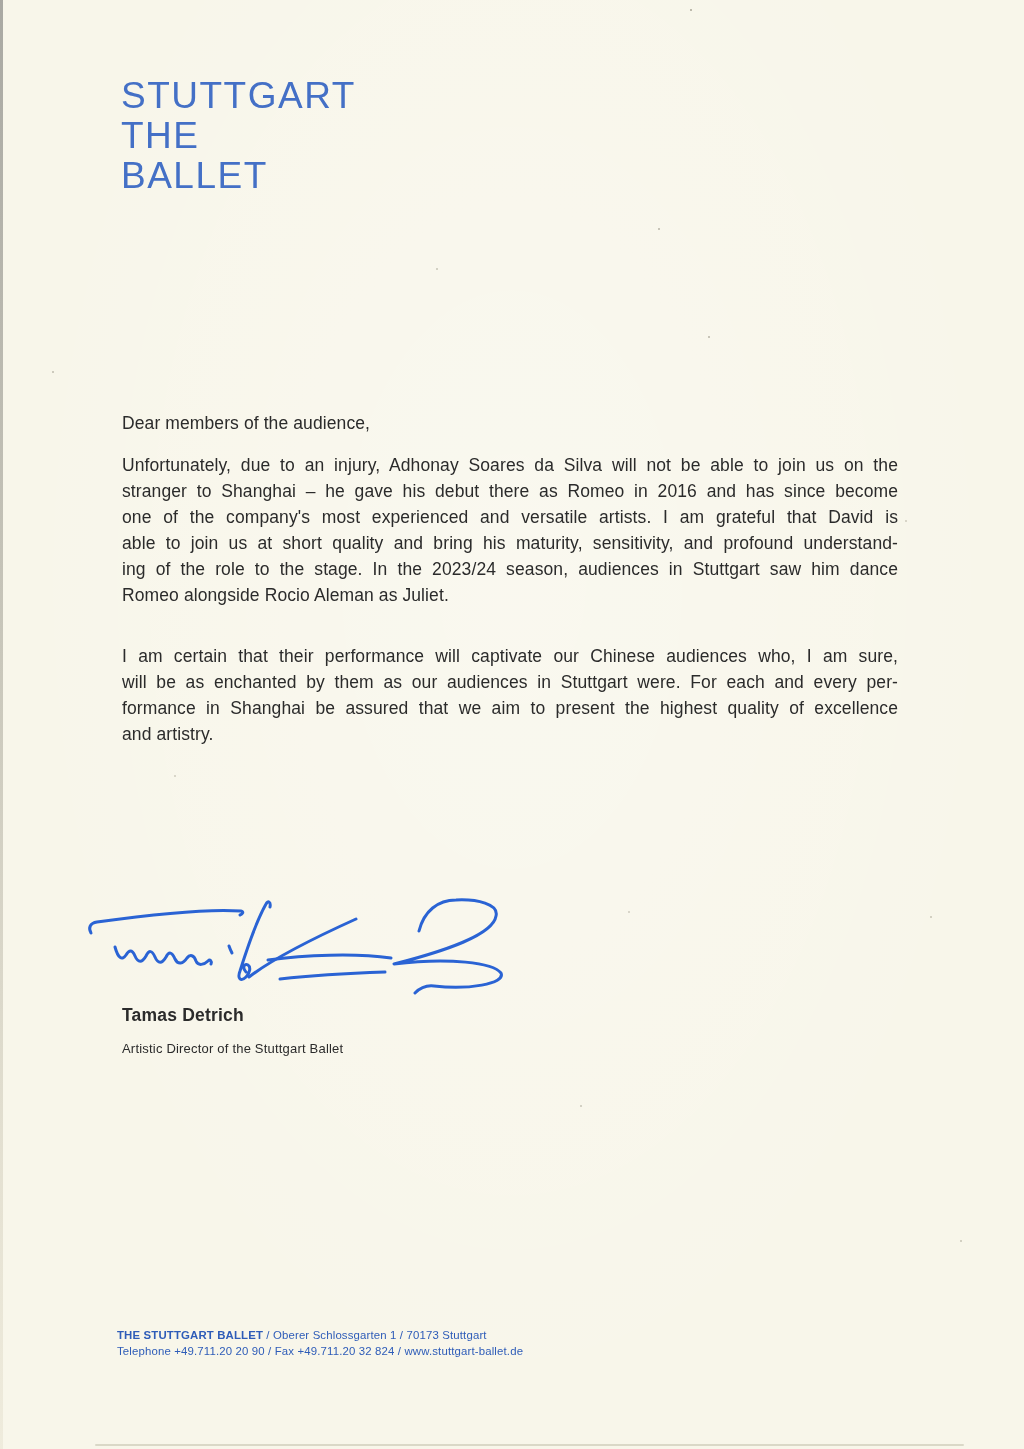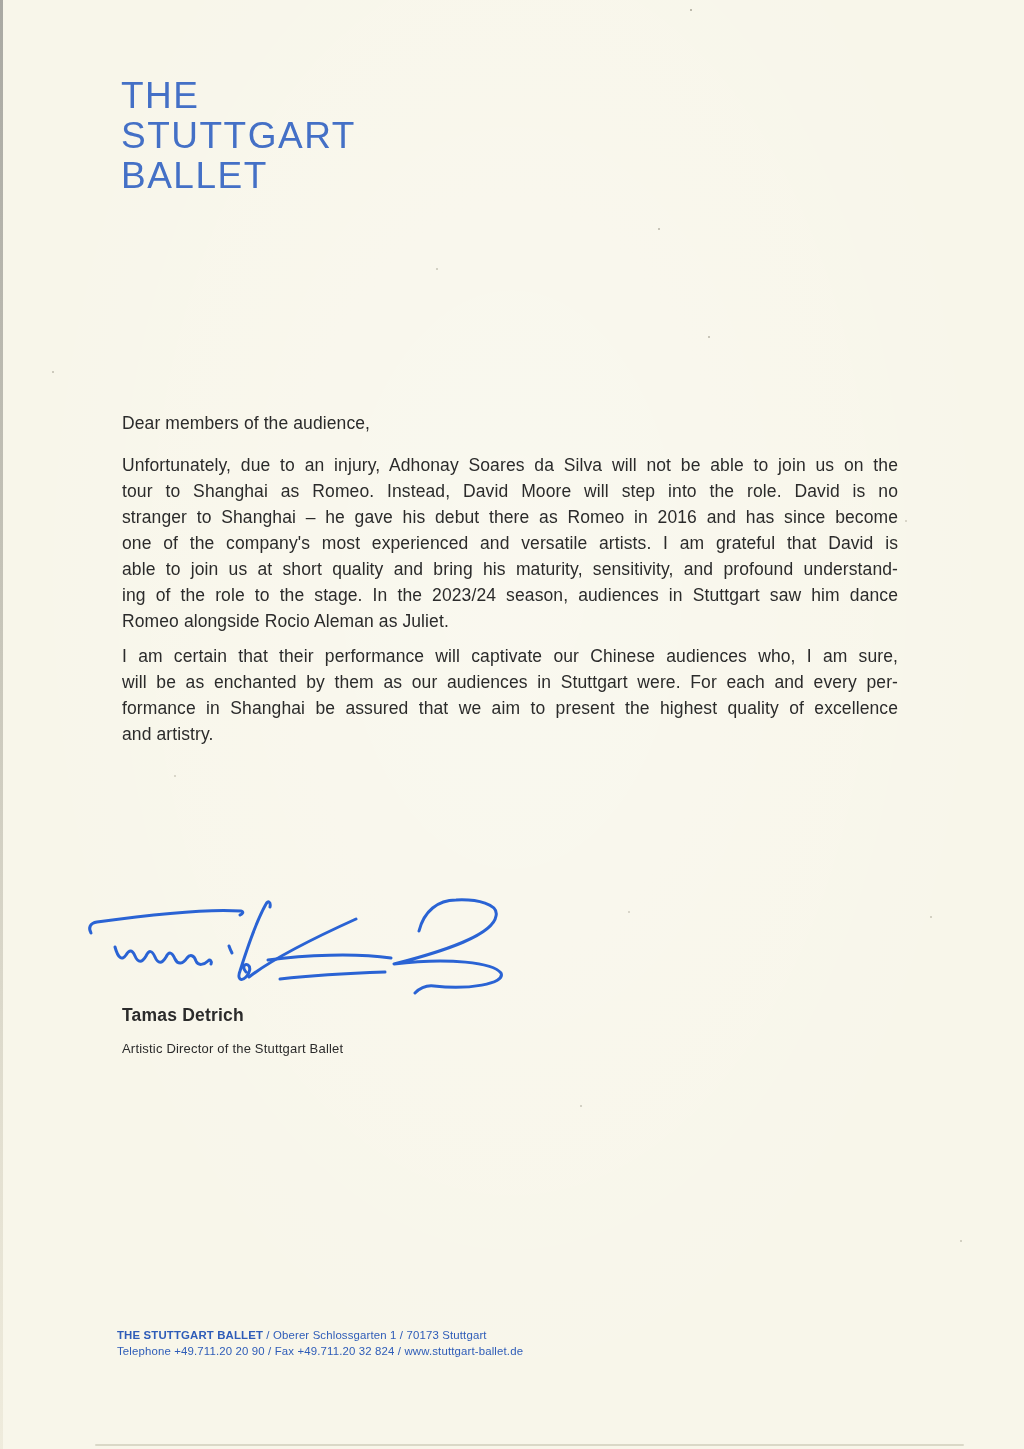--- a/index.html
+++ b/index.html
@@ -75,31 +75,30 @@
 </head>
 <body>
 
 <div class="page">
 
   <div class="edge-left"></div>
   <div class="edge-bottom"></div>
   <div class="speckles"></div>
 
   <div class="logo">
+    <div>STUTTGART</div>
     <div>THE</div>
-    <div>STUTTGART</div>
     <div>BALLET</div>
   </div>
 
 
   <div class="body-text salutation">Dear members of the audience,</div>
 
   <div class="body-text p1">
       <div class="jline">Unfortunately, due to an injury, Adhonay Soares da Silva will not be able to join us on the</div>
-      <div class="jline">tour to Shanghai as Romeo. Instead, David Moore will step into the role. David is no</div>
       <div class="jline">stranger to Shanghai – he gave his debut there as Romeo in 2016 and has since become</div>
       <div class="jline">one of the company's most experienced and versatile artists. I am grateful that David is</div>
       <div class="jline">able to join us at short quality and bring his maturity, sensitivity, and profound understand-</div>
       <div class="jline">ing of the role to the stage. In the 2023/24 season, audiences in Stuttgart saw him dance</div>
       <div class="jline last">Romeo alongside Rocio Aleman as Juliet.</div>
     </div>
 
   <div class="body-text p2">
       <div class="jline">I am certain that their performance will captivate our Chinese audiences who, I am sure,</div>
       <div class="jline">will be as enchanted by them as our audiences in Stuttgart were. For each and every per-</div>

